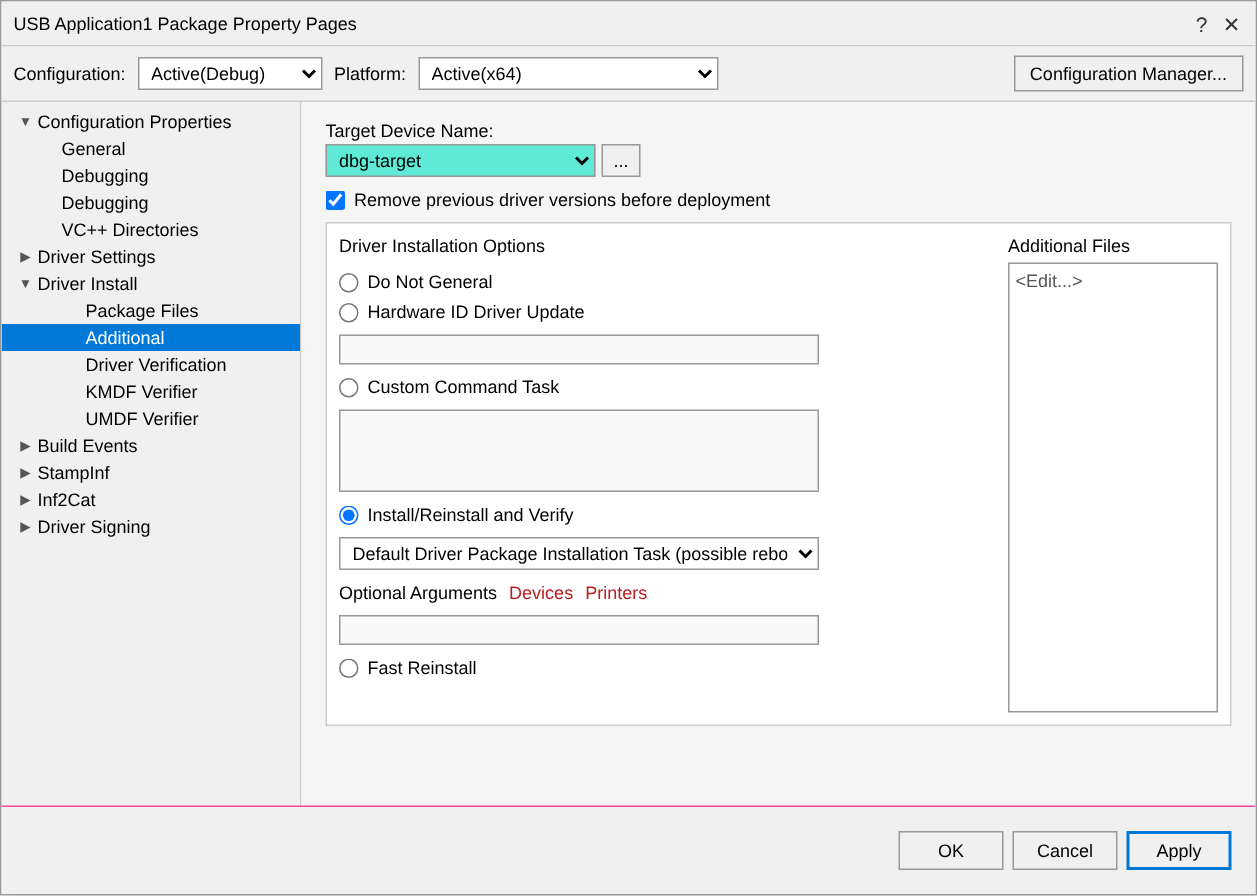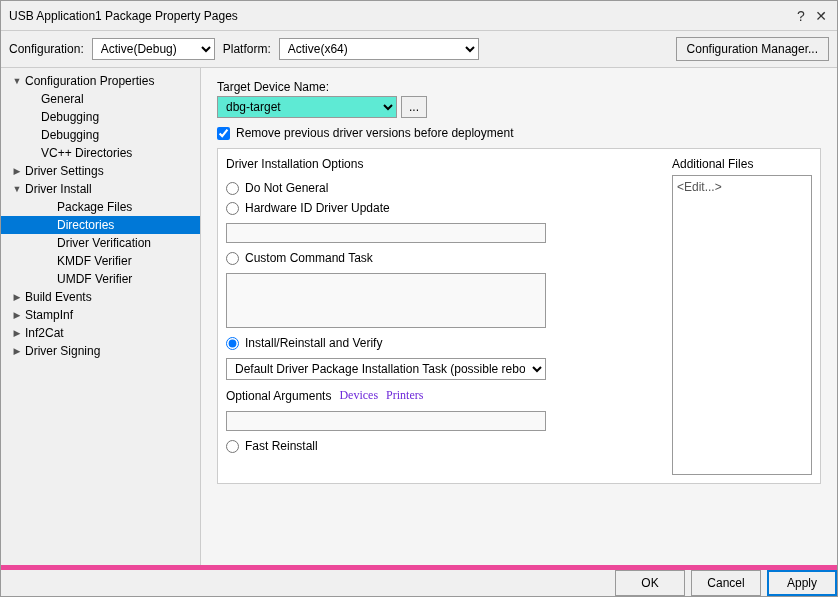--- a/index.html
+++ b/index.html
@@ -235,33 +235,32 @@
     }
     .optional-args-row {
       display: flex;
       align-items: center;
       gap: 8px;
     }
     .optional-label {
       font-size: 12px;
     }
     .link-text {
-      color: #6d28d9;
+      color: #b91c1c;
       font-size: 12px;
       cursor: pointer;
       text-decoration: none;
-      font-family: Liberation Serif, serif;
     }
     .bottom-bar {
       display: flex;
       justify-content: flex-end;
       align-items: center;
-      padding: 0;
+      padding: 16px;
       gap: 6px;
-      border-top: 5px solid #ec4899;
+      border-top: 1px solid #ec4899;
       background: #f0f0f0;
     }
     .bottom-btn {
       height: 26px;
       min-width: 70px;
       padding: 0 12px;
       font-size: 12px;
       border: 1px solid #999;
       background: #f0f0f0;
       cursor: pointer;
@@ -325,21 +324,21 @@
         <div class="tree-item" style="padding-left: 8px;">
           <span class="tree-arrow">▼</span>
           <span class="tree-label">Driver Install</span>
         </div>
         <div class="tree-item" style="padding-left: 40px;">
           <span class="tree-arrow"></span>
           <span class="tree-label">Package Files</span>
         </div>
         <div class="tree-item selected" style="padding-left: 40px;">
           <span class="tree-arrow"></span>
-          <span class="tree-label">Directories</span>
+          <span class="tree-label">Additional</span>
         </div>
         <div class="tree-item" style="padding-left: 40px;">
           <span class="tree-arrow"></span>
           <span class="tree-label">Driver Verification</span>
         </div>
         <div class="tree-item" style="padding-left: 40px;">
           <span class="tree-arrow"></span>
           <span class="tree-label">KMDF Verifier</span>
         </div>
         <div class="tree-item" style="padding-left: 40px;">

